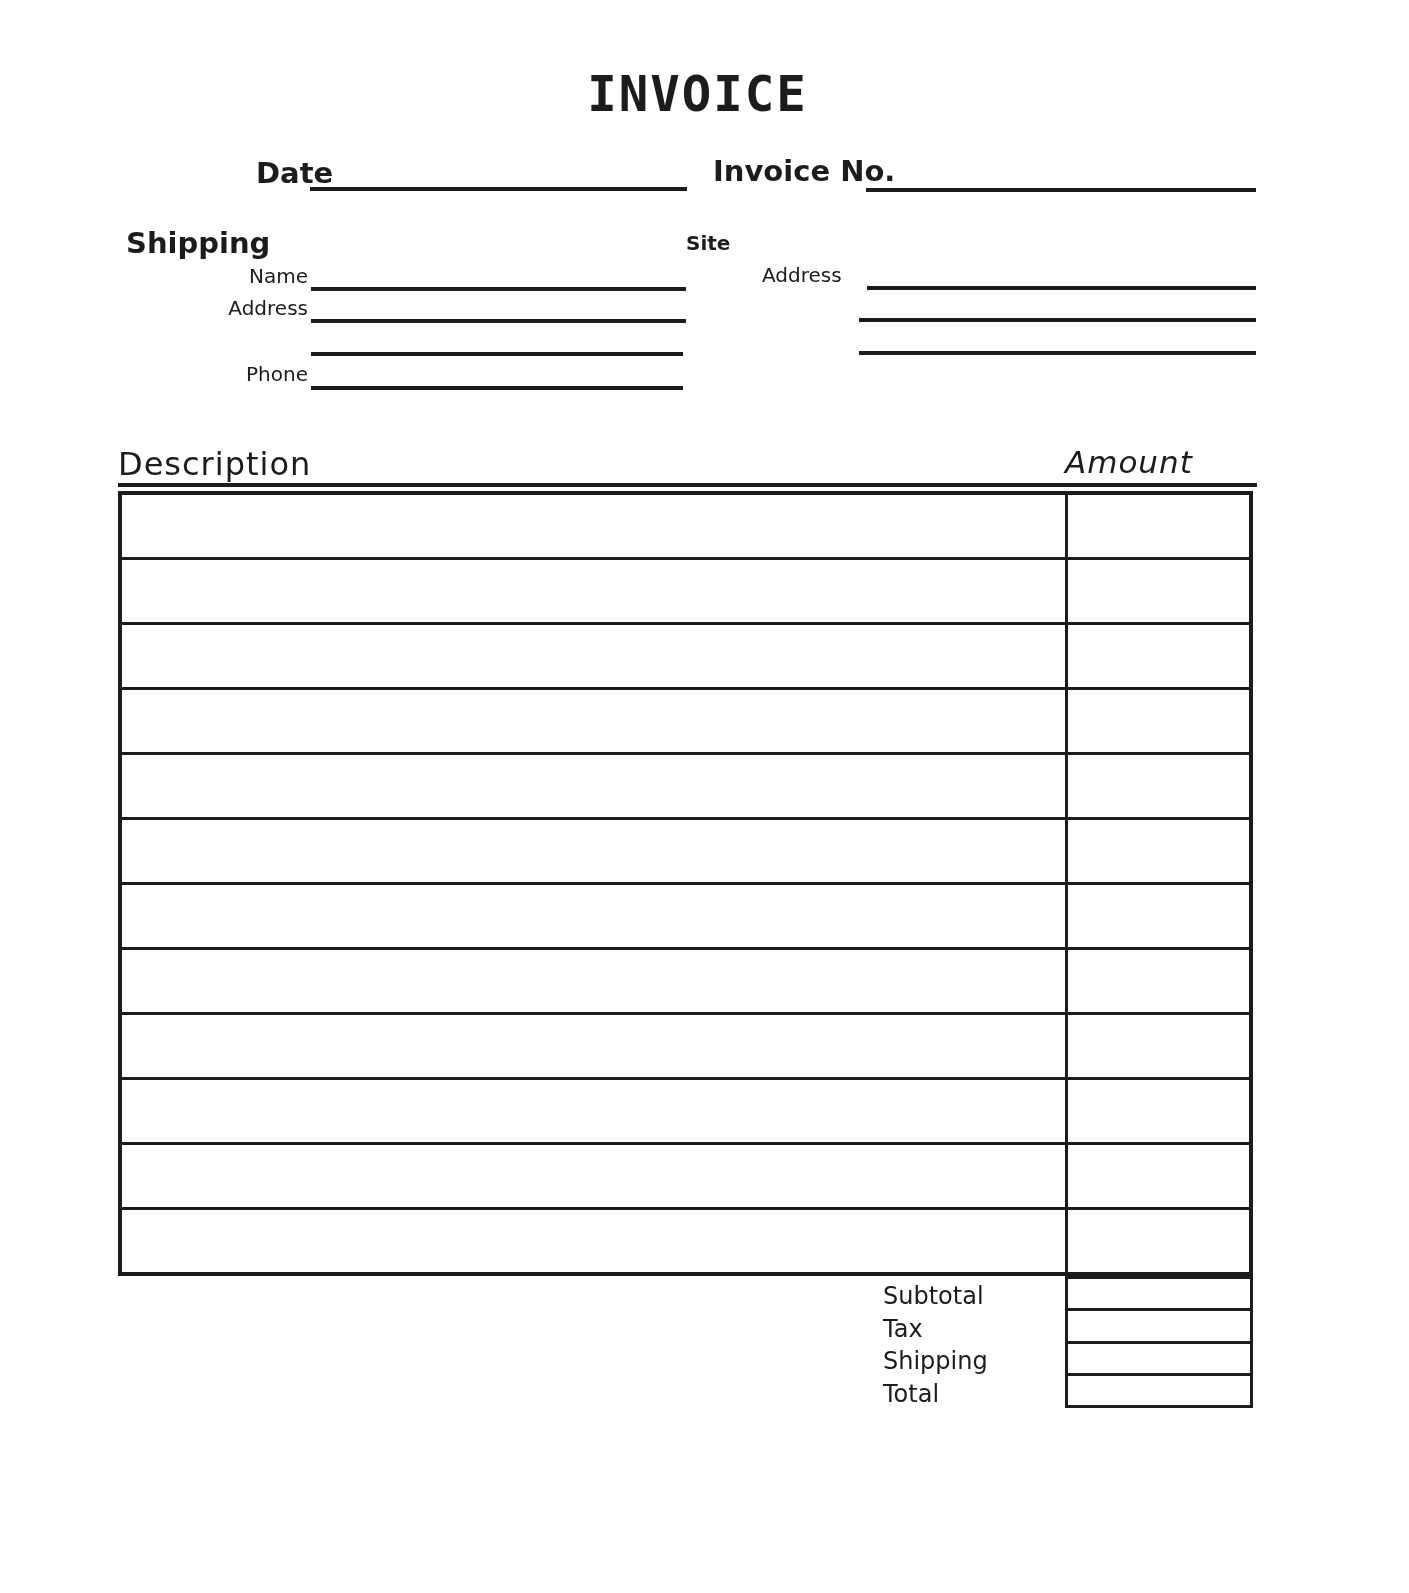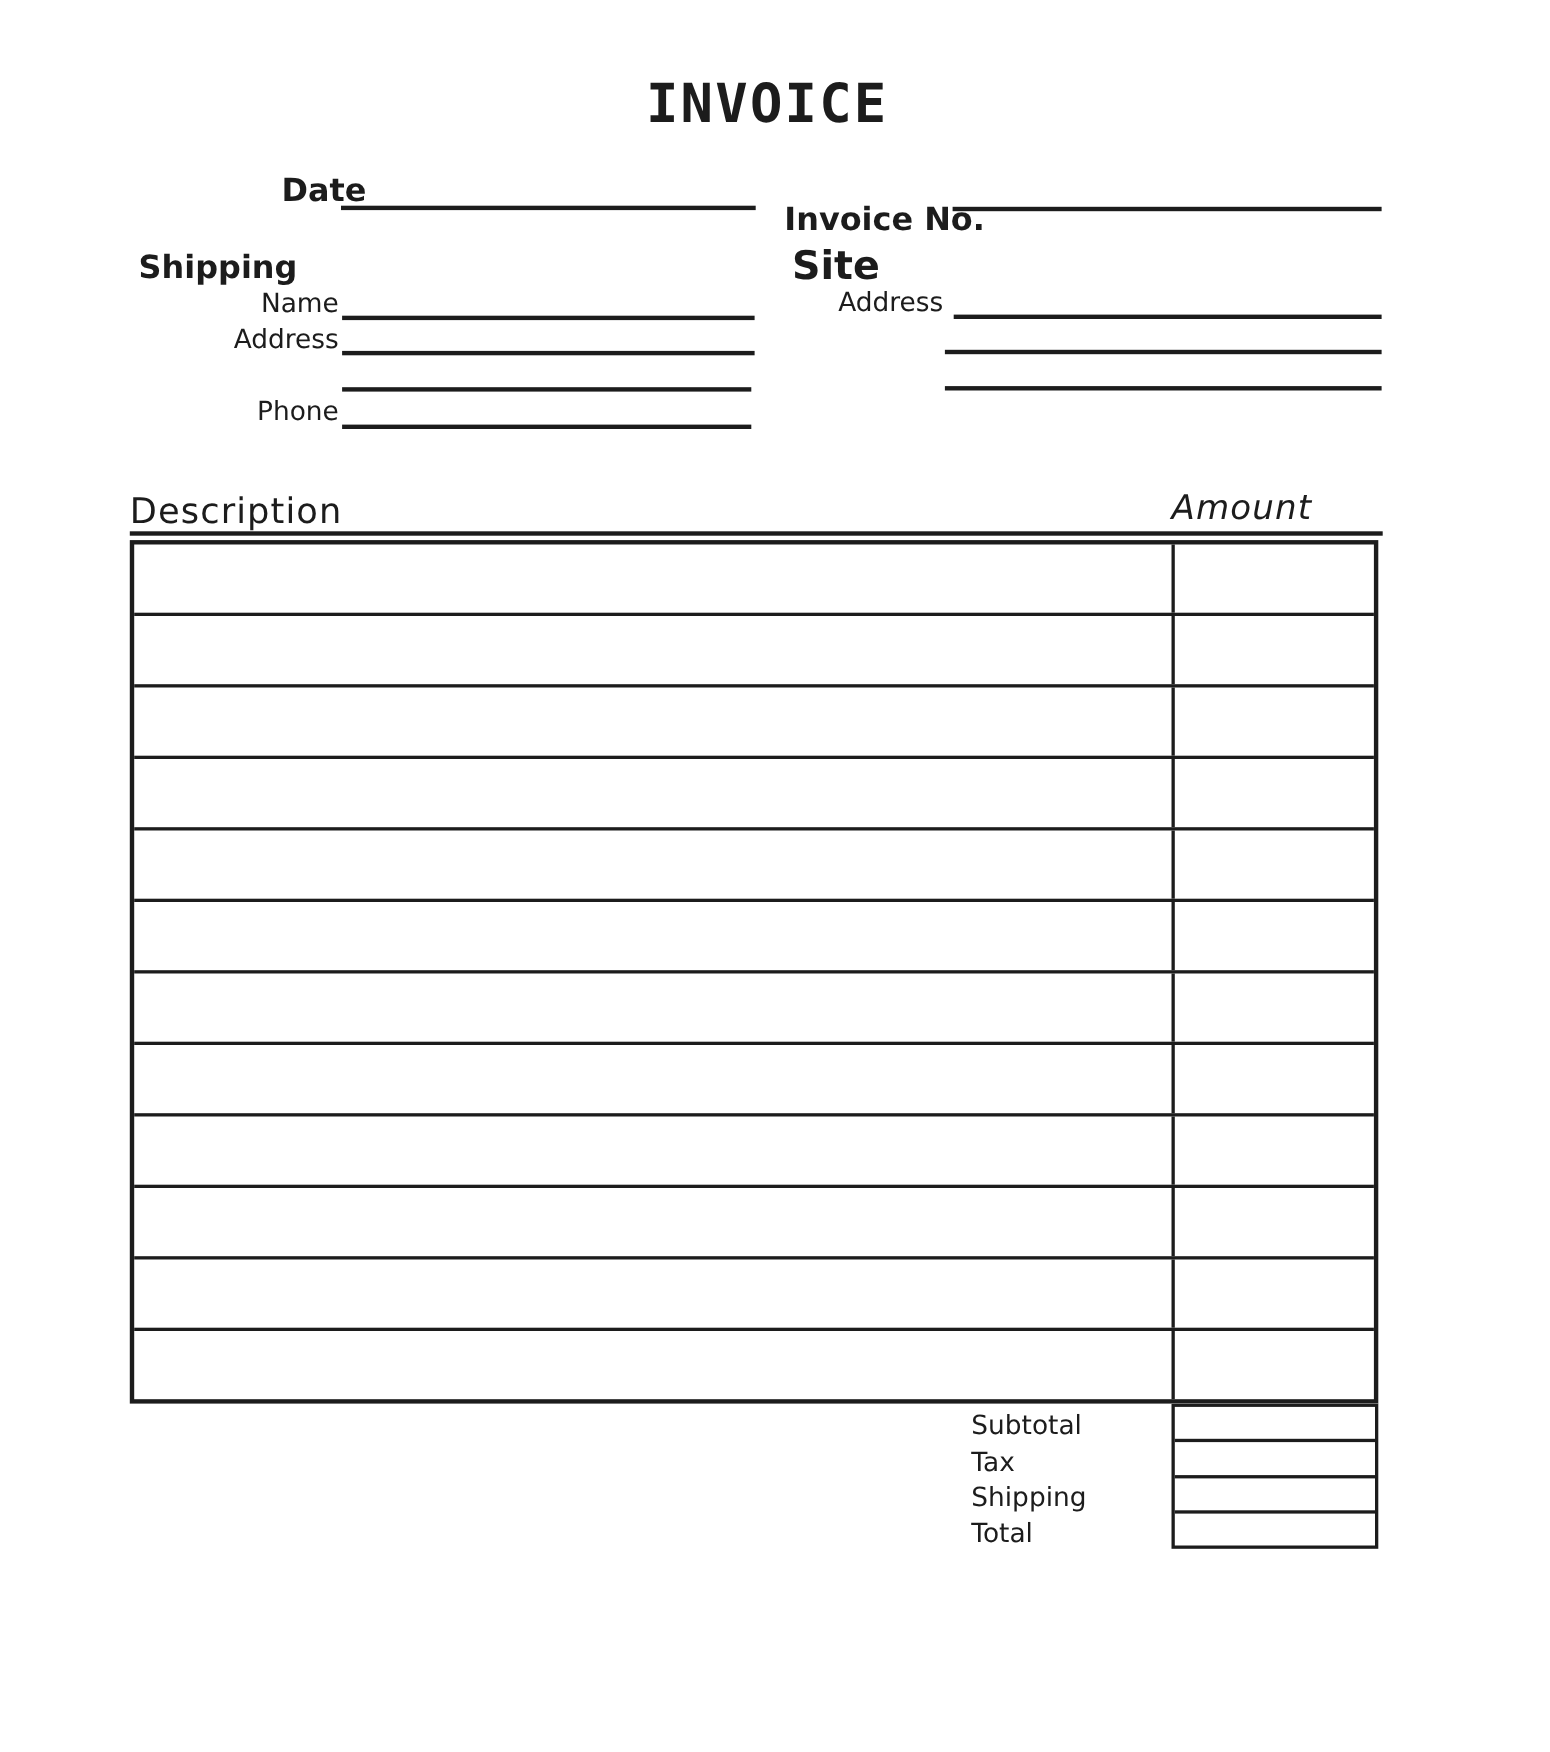--- a/index.html
+++ b/index.html
@@ -22,21 +22,21 @@
     position:absolute;
     left:0; right:0; top:66px;
     text-align:center;
     margin-left:-14px;
     font-family:"DejaVu Sans Mono","Liberation Mono",monospace;
     font-weight:bold;
     font-size:49px;
     letter-spacing:2px;
     color:var(--ink);
   }
-  .lbl{font-size:24px;line-height:32px;color:var(--ink);}
+  .lbl{font-size:20px;line-height:32px;color:var(--ink);}
   .lbl.bold{font-weight:bold;font-size:29px;}
   .lbl.right{text-align:right;}
   .field{
     position:absolute;
     border-bottom:4px solid var(--ink);
     font-size:26px;
     line-height:30px;
     overflow:hidden;
   }
   .col-header{
@@ -86,36 +86,36 @@
 </head>
 <body>
 
 <div class="page">
 
   <div class="page-title">INVOICE</div>
 
   <div class="abs lbl bold" style="left:240px;top:157px;margin-left:16px;">Date</div>
   <div class="field" style="left:310px;top:158px;width:377px;height:33px;"></div>
 
-  <div class="abs lbl bold" style="left:713px;top:155px;margin-top:28px;">Invoice No.</div>
+  <div class="abs lbl bold" style="left:713px;top:155px;">Invoice No.</div>
   <div class="field" style="left:866px;top:157px;width:390px;height:35px;"></div>
 
   <div class="abs lbl bold" style="left:126px;top:227px;">Shipping</div>
 
   <div class="abs lbl right" style="left:160px;top:260px;width:148px;">Name</div>
   <div class="field" style="left:311px;top:258px;width:375px;height:33px;"></div>
 
   <div class="abs lbl right" style="left:160px;top:292px;width:148px;">Address</div>
   <div class="field" style="left:311px;top:290px;width:375px;height:33px;"></div>
   <div class="field" style="left:311px;top:323px;width:372px;height:33px;"></div>
 
   <div class="abs lbl right" style="left:160px;top:358px;width:148px;">Phone</div>
   <div class="field" style="left:311px;top:356px;width:372px;height:34px;"></div>
 
-  <div class="abs lbl bold" style="left:720px;top:227px;font-size:36px;">Site</div>
+  <div class="abs lbl bold" style="left:686px;top:227px;font-size:20px;">Site</div>
 
   <div class="abs lbl" style="left:762px;top:259px;">Address</div>
   <div class="field" style="left:867px;top:257px;width:389px;height:33px;"></div>
   <div class="field" style="left:859px;top:289px;width:397px;height:33px;"></div>
   <div class="field" style="left:859px;top:321px;width:397px;height:34px;"></div>
 
   <div class="col-header" style="left:118px;top:445px;width:947px;">Description</div>
   <div class="col-header" style="left:1065px;top:443px;width:192px;font-size:31px;font-style:italic;">Amount</div>
   <div class="header-underline"></div>
 

